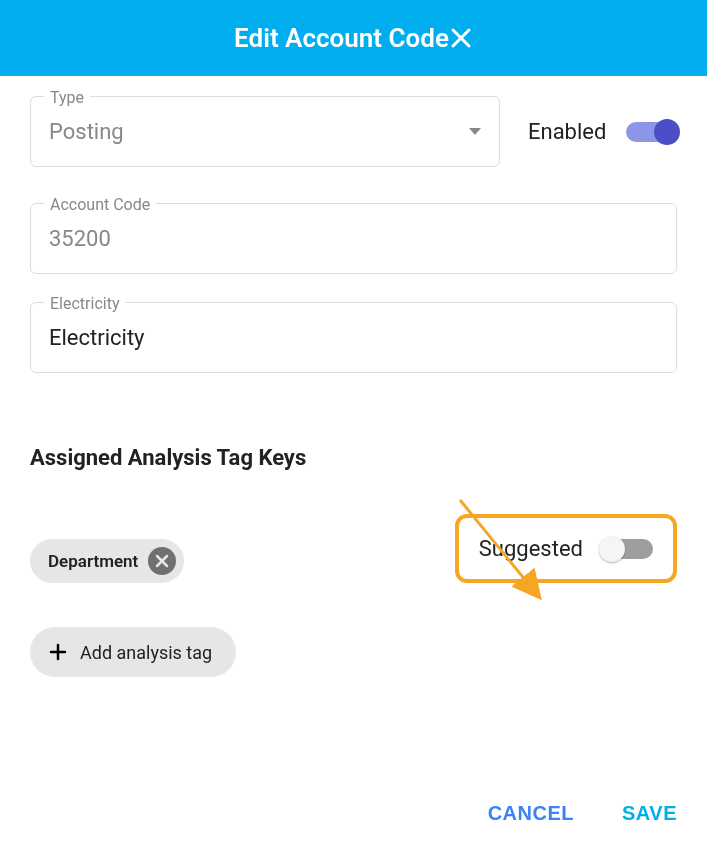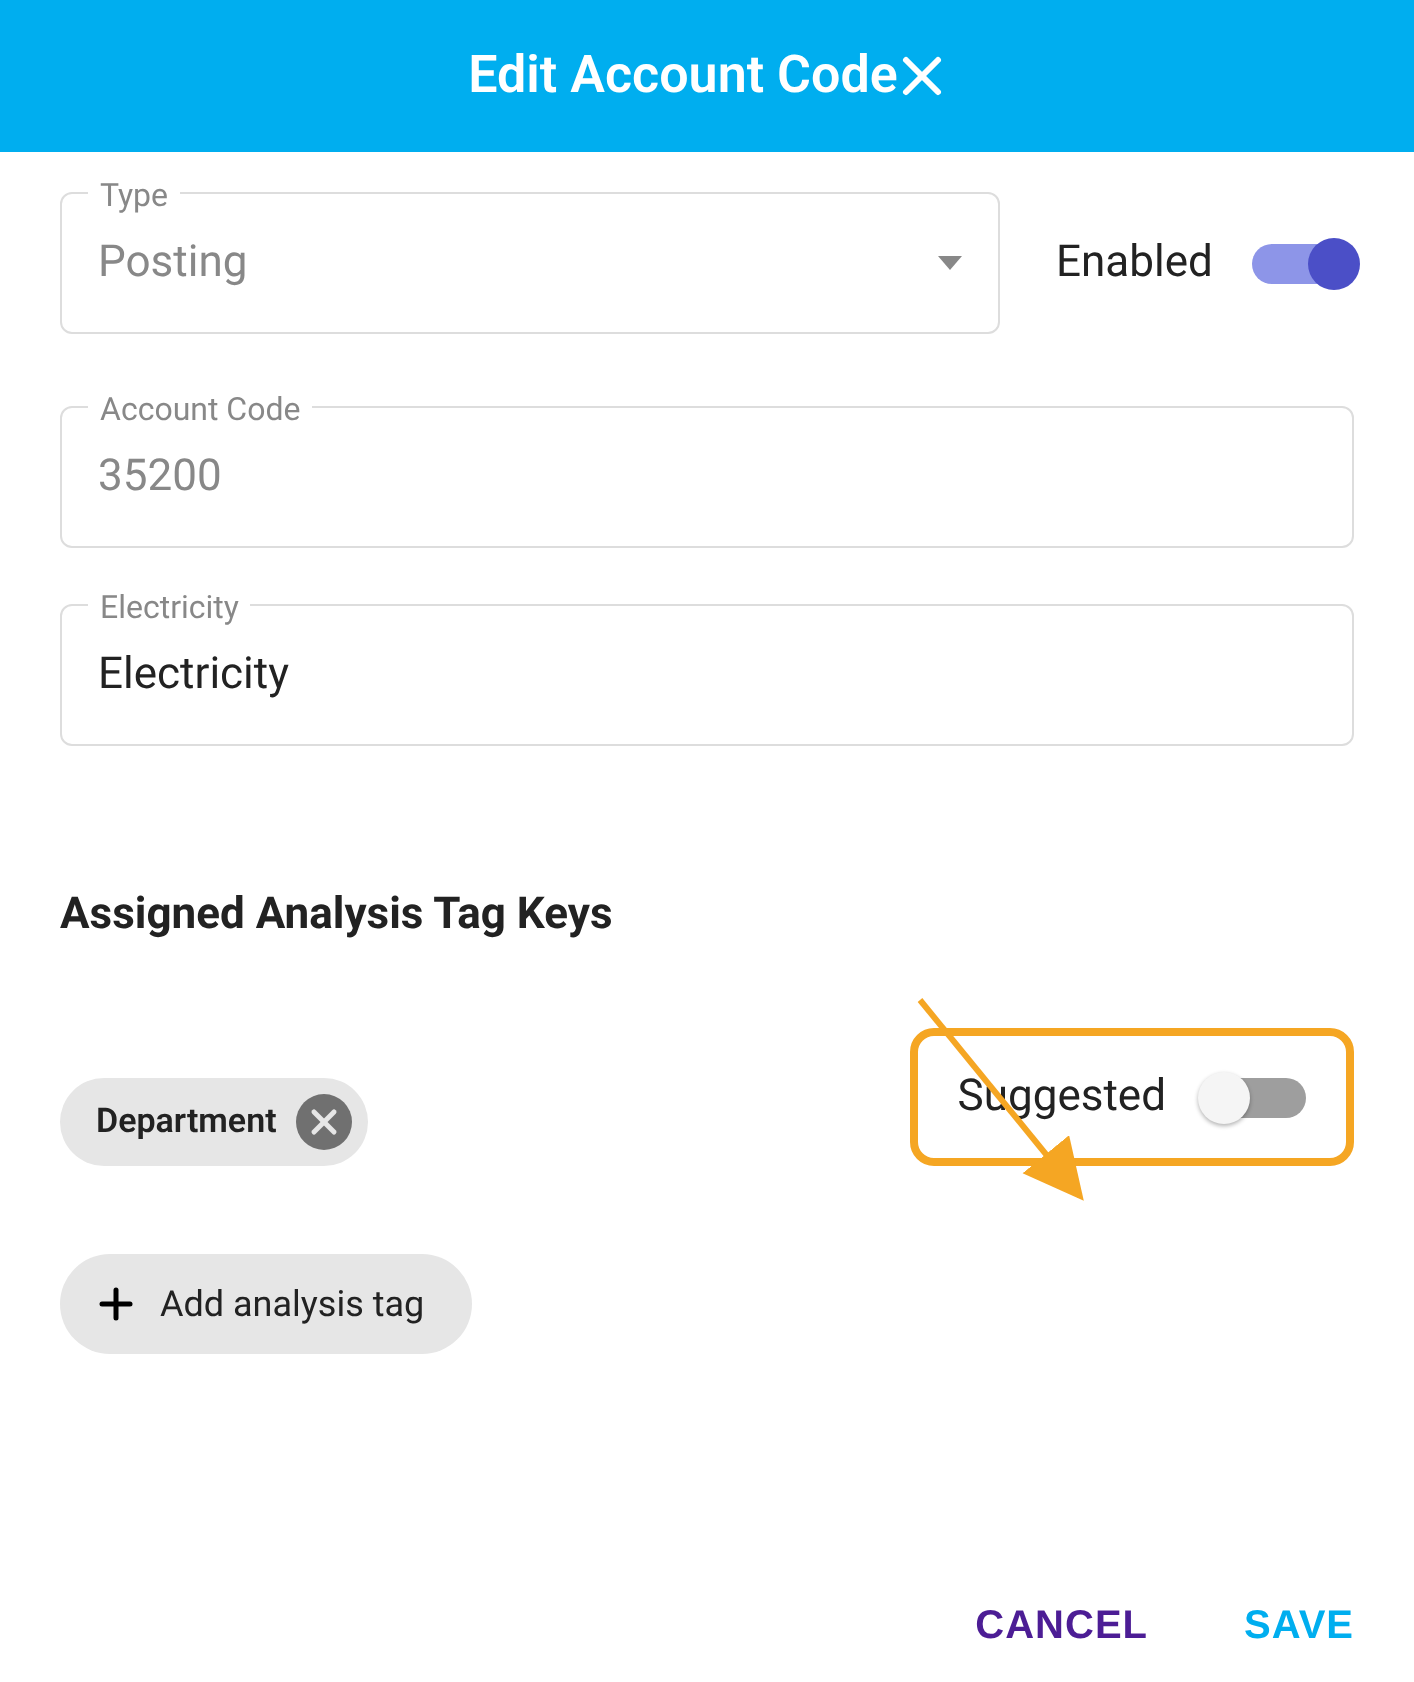--- a/index.html
+++ b/index.html
@@ -166,21 +166,21 @@
     gap: 48px;
     align-items: center;
   }
   .btn {
     font-size: 20px;
     font-weight: 700;
     letter-spacing: 0.5px;
     cursor: pointer;
     background: none; border: none;
   }
-  .btn-cancel { color: #4c1d95; }
+  .btn-cancel { color: #3b82f6; }
   .btn-save { color: #00aeef; }
 
   .arrow-annotation {
     position: absolute;
     top: 490px;
     left: 450px;
     pointer-events: none;
   }
 </style>
 </head>

